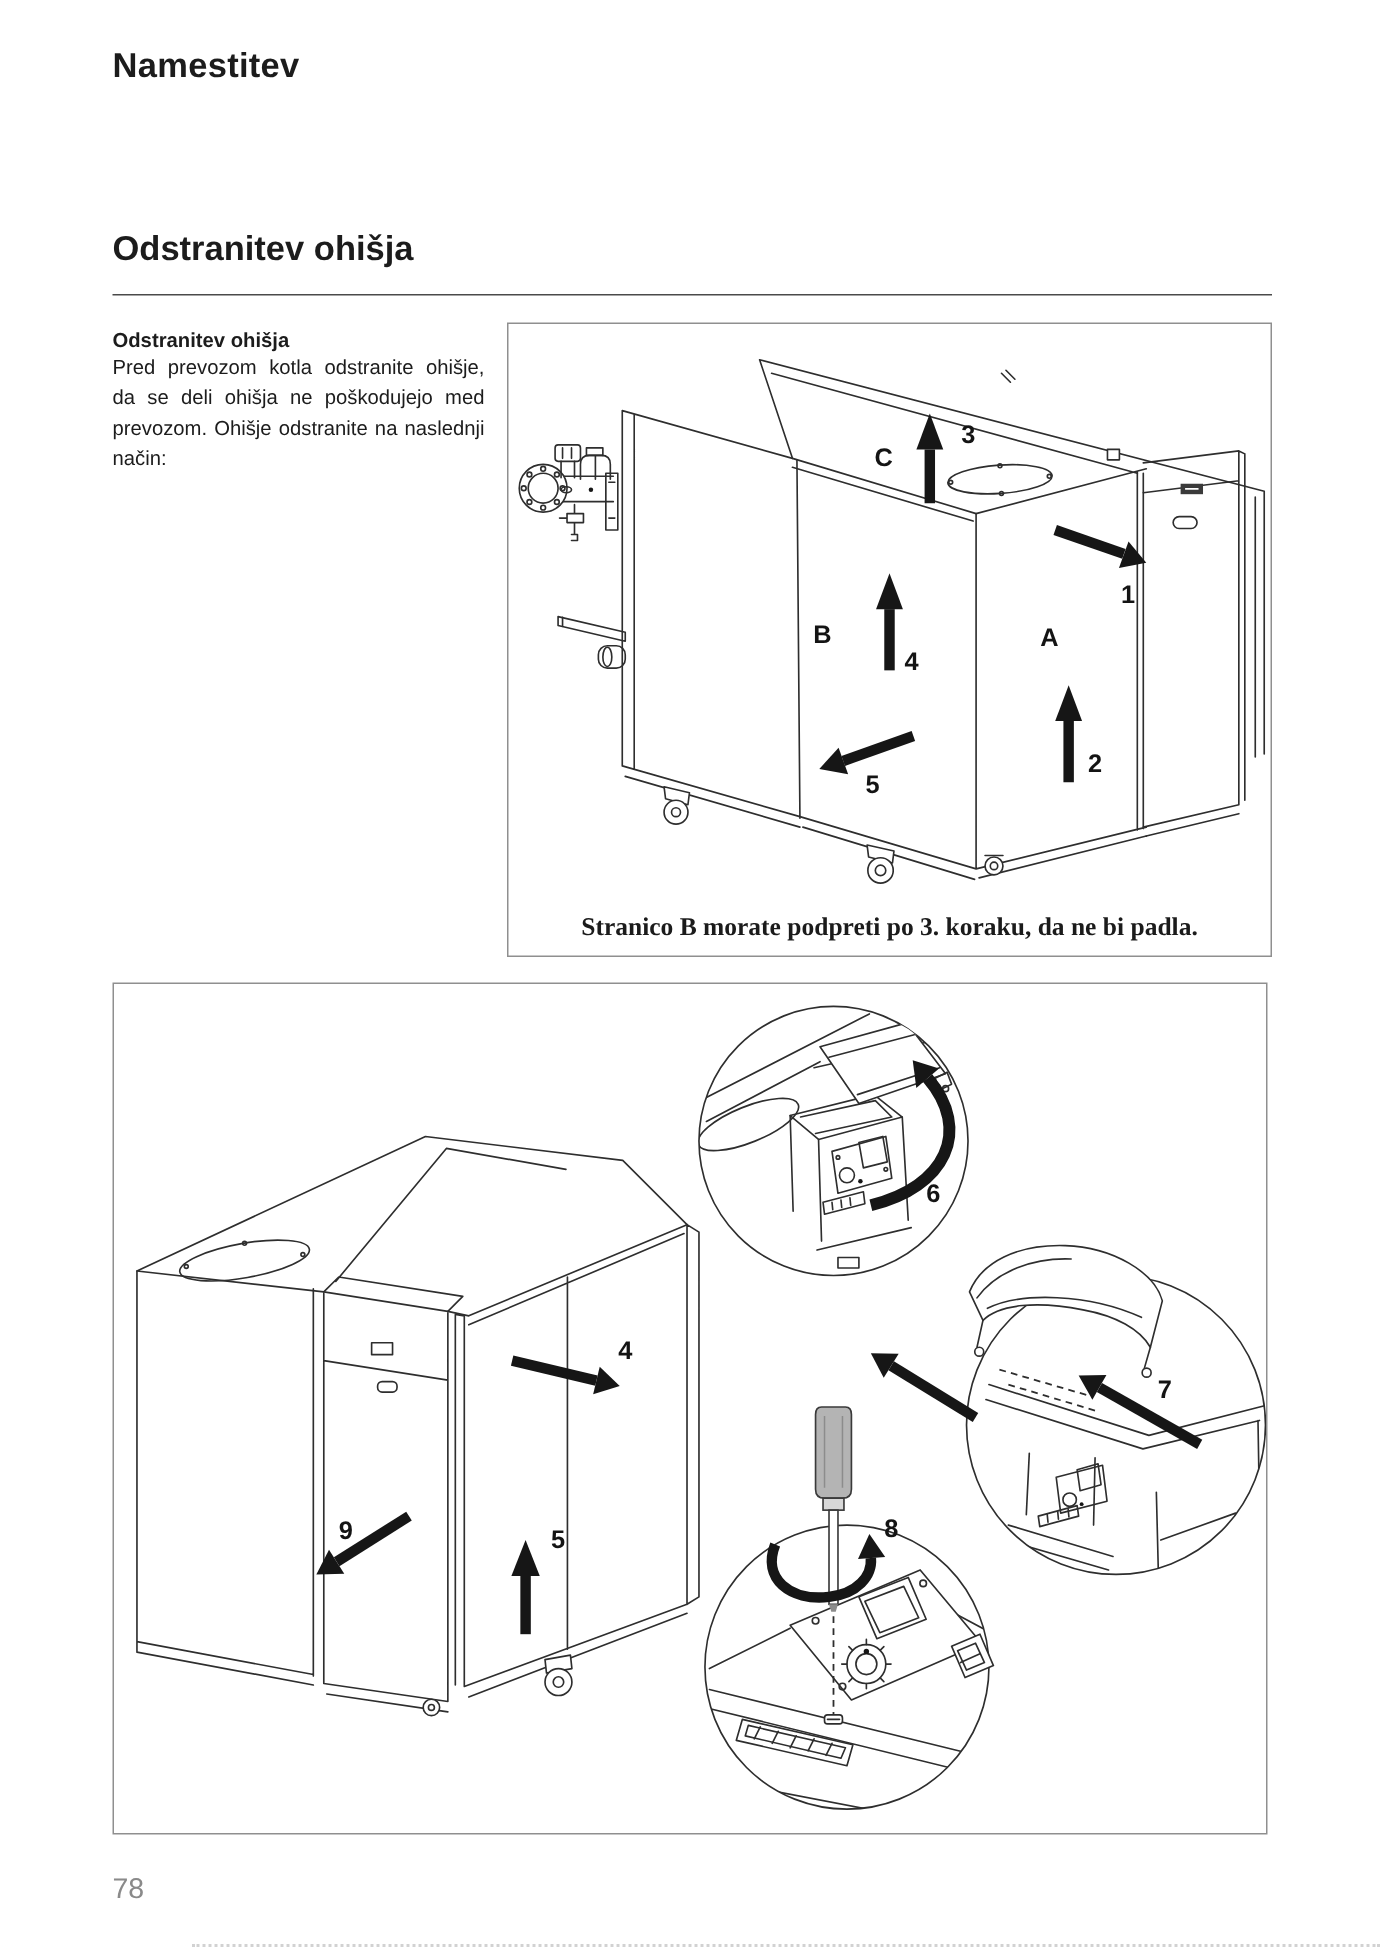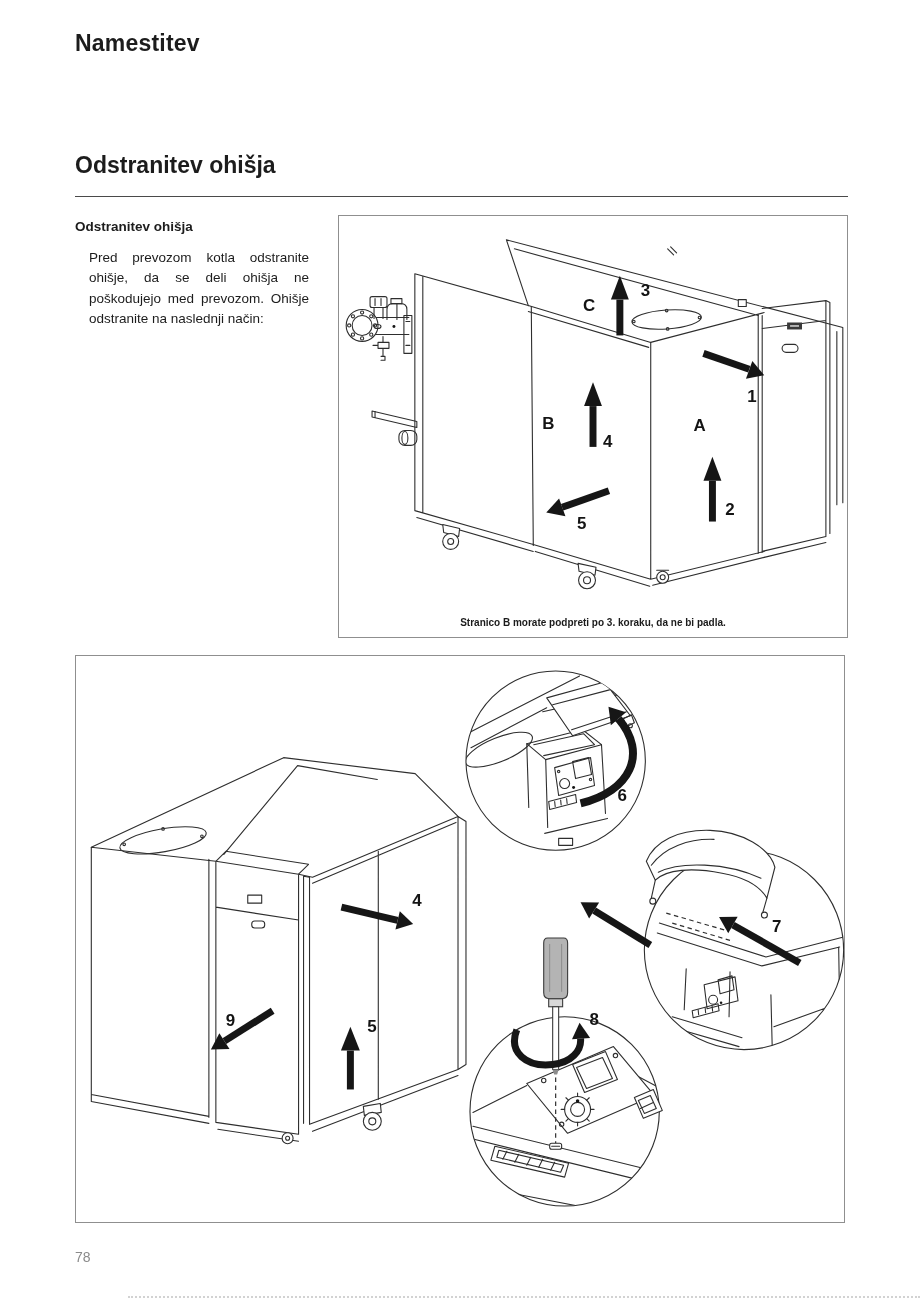--- a/index.html
+++ b/index.html
@@ -6,27 +6,27 @@
   body {
     width:920px; height:1301px; background:#ffffff;
     font-family:"Liberation Sans", sans-serif; color:#1c1c1c;
     position:relative; overflow:hidden;
   }
   .chapter-title { position:absolute; left:75px; top:30px; font-size:23px; font-weight:700; letter-spacing:.2px; }
   .section-title { position:absolute; left:75px; top:152px; font-size:23px; font-weight:700; }
   .rule { position:absolute; left:75px; top:196px; width:773px; border-top:1.5px solid #4a4a4a; }
   .intro { position:absolute; left:75px; top:219px; width:248px; }
   .intro-heading { font-size:13.5px; font-weight:700; margin:0 0 1px 0; }
-  .intro-body { font-size:13.5px; line-height:20.4px; text-align:justify; margin:14px; }
+  .intro-body { font-size:13.5px; line-height:20.4px; text-align:justify; margin:0; }
   .figure { position:absolute; background:#fff; border:1.6px solid #8f8f8f; box-sizing:border-box; }
   .fig1 { left:338px; top:215px; width:510px; height:423px; }
   .fig2 { left:75px;  top:655px; width:770px; height:568px; }
   .figure svg { position:absolute; left:0; top:0; width:100%; height:100%; }
-  .caption { position:absolute; left:0; right:0; bottom:9px; text-align:center; font-size:10px; font-weight:700; color:#1b1b1b; }
-  .page-number { position:absolute; left:75px; top:1249px; font-size:14px; color:#8a8a8a; }
+  .caption { position:absolute; left:0; right:0; bottom:9px; text-align:center; font-size:17px; font-weight:700; color:#1b1b1b;font-family:Liberation Serif, serif; }
+  .page-number { position:absolute; left:75px; top:1249px; font-size:19px; color:#8a8a8a; }
   .perf { position:absolute; left:128px; right:0; top:1296px; border-top:2px dotted #d2d2d2; }
 
   svg text { font-family:"Liberation Sans", sans-serif; font-weight:700; font-size:17px; fill:#141414; }
   .ln   { fill:none; stroke:#2e2e2e; stroke-width:1.1; stroke-linecap:round; stroke-linejoin:round; }
   .fc   { fill:#ffffff; stroke:#2e2e2e; stroke-width:1.1; stroke-linejoin:round; }
   .dk   { fill:#3a3a3a; stroke:none; }
   .dash { fill:none; stroke:#2e2e2e; stroke-width:1.2; stroke-dasharray:4.5 3.5; }
   .shaft { fill:none; stroke:#161616; stroke-width:7; }
   .thick { fill:none; stroke:#161616; stroke-width:8; }
   .arr  { fill:#161616; stroke:none; }

